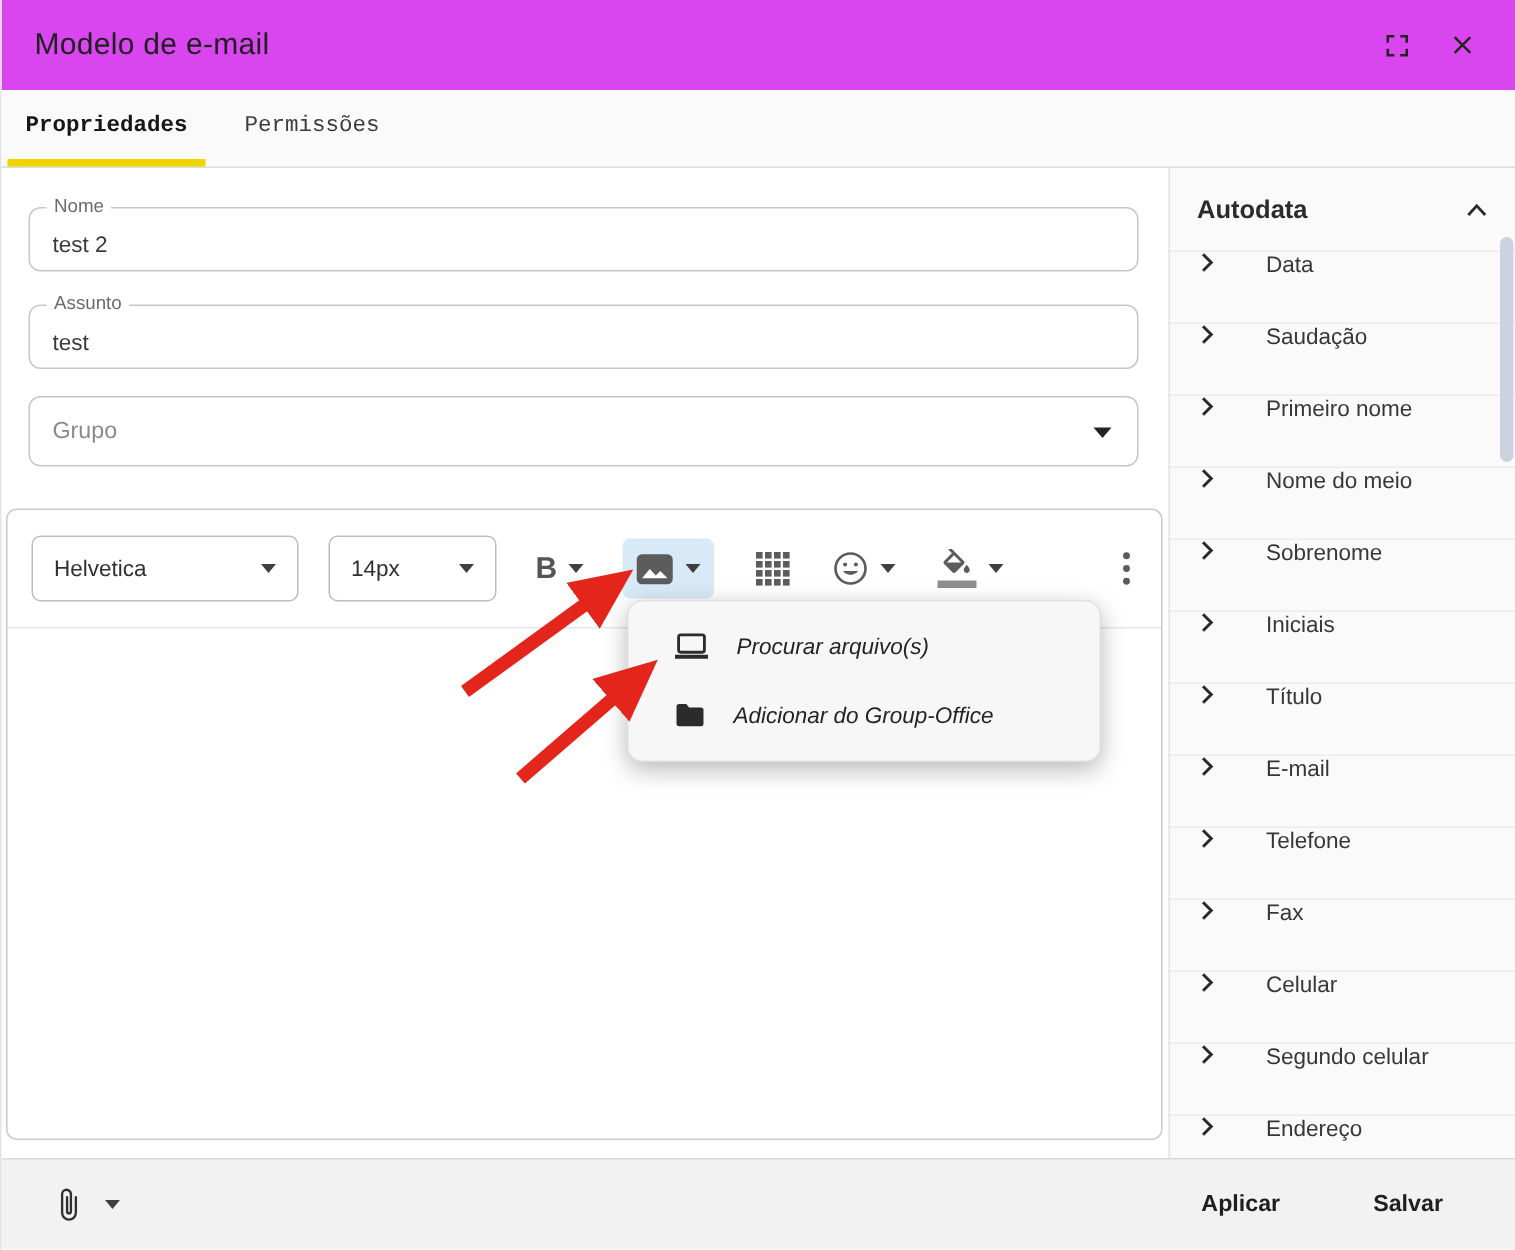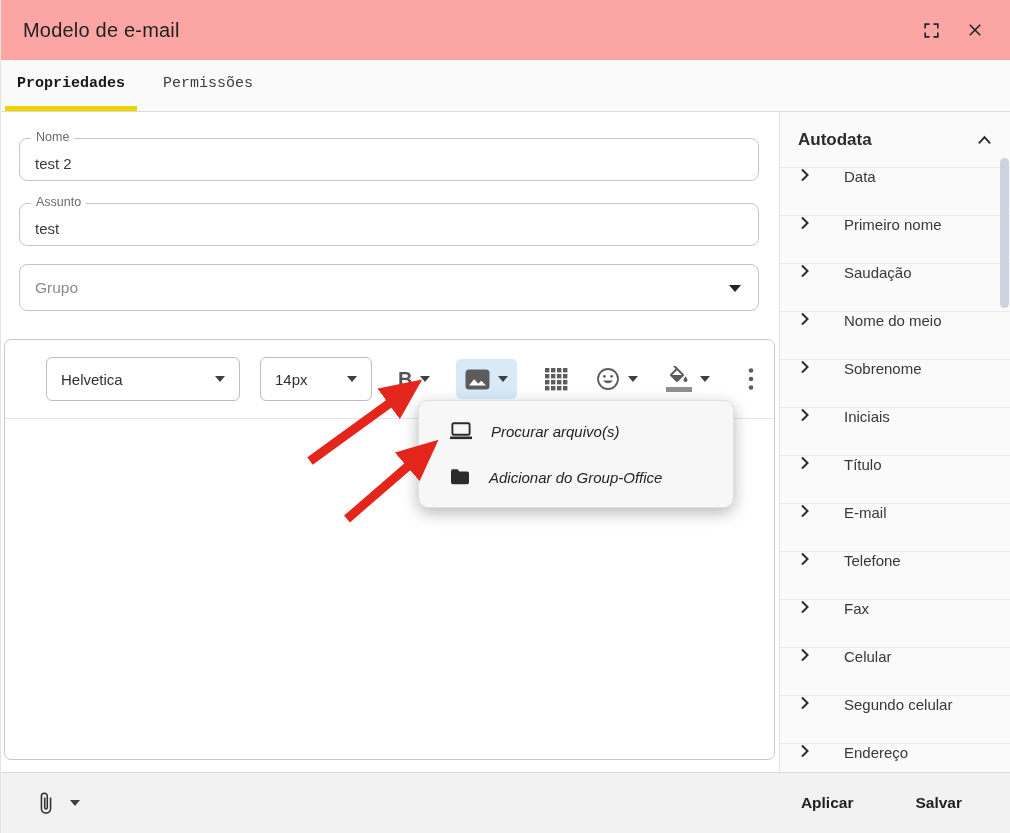--- a/index.html
+++ b/index.html
@@ -4,21 +4,21 @@
 <style>
   * { margin:0; padding:0; box-sizing:border-box; }
   html,body { width:1010px; height:833px; }
   body {
     position:relative; background:#ffffff; overflow:hidden;
     font-family:"Liberation Sans", sans-serif; color:#2e2e2e;
     border-left:1px solid #e3e3e3;
   }
   
   .dlg-header{ position:absolute; top:0; left:0; right:0; height:60px;
-    background:#fca5a5; display:flex; align-items:center; padding:0 22px; }
+    background:#d946ef; display:flex; align-items:center; padding:0 22px; }
   .dlg-title{ font-size:20px; color:#1f1f1f; letter-spacing:.2px; }
   .win-btns{ margin-left:auto; display:flex; align-items:center; gap:18px; }
   .win-btn{ width:26px; height:26px; display:flex; align-items:center; justify-content:center; cursor:pointer; }
   
   .tabbar{ position:absolute; top:60px; left:0; right:0; height:52px;
     background:#fafafa; border-bottom:1px solid #dcdcdc; display:flex; align-items:stretch; padding-left:4px; }
   .tab{ display:flex; align-items:center; padding:0 12px; font-size:15px; color:#3c3c3c;
     border-bottom:5px solid transparent; cursor:pointer;font-family:Liberation Mono, monospace; }
   .tab.active{ font-weight:700; color:#171717; border-bottom-color:#f0d400; }
   .tab + .tab{ margin-left:14px; }
@@ -42,21 +42,21 @@
   .caret{ width:0; height:0; border-left:5px solid transparent; border-right:5px solid transparent;
     border-top:6px solid #3f3f3f; display:inline-block; }
   .caret.big{ border-left-width:6px; border-right-width:6px; border-top-width:7px; border-top-color:#222; }
   
   .editor{ position:absolute; left:3px; top:227px; width:771px; height:421px;
     border:1px solid #c9c9c9; border-radius:7px; background:#fff; }
   .toolbar{ height:79px; border-bottom:1px solid #e6e6e6; display:flex; align-items:center; padding-left:16px; }
   .tb-select{ height:44px; border:1px solid #bdbdbd; border-radius:6px; background:#fff;
     display:flex; align-items:center; padding:0 14px; cursor:pointer; }
   .tb-select .val{ font-size:15px; color:#303030; }
-  #font-select{ width:194px;margin-left:25px; }
+  #font-select{ width:178px; }
   #size-select{ width:112px; margin-left:20px; }
   .tb-select .caret{ margin-left:auto; }
   .tb-group{ display:flex; align-items:center; gap:8px; cursor:pointer; }
   #bold-btn{ margin-left:26px; }
   #bold-btn .b{ font-size:20px; font-weight:700; color:#555; }
   #image-btn{ margin-left:26px; height:40px; padding:0 9px; border-radius:5px; background:#d8eaf8; }
   #table-btn{ margin-left:28px; }
   #emoji-btn{ margin-left:28px; }
   #fill-btn{ margin-left:28px; }
   .fill-stack{ display:flex; flex-direction:column; align-items:center; }
@@ -250,27 +250,27 @@
     <div class="auto-item">
       <svg width="10" height="14" viewBox="0 0 10 14">
           <path d="M2 1.5l5.5 5.5L2 12.5" fill="none" stroke="#2b2b2b" stroke-width="2"></path>
         </svg>
       <span class="lbl">Data</span>
     </div>
     <div class="auto-item">
       <svg width="10" height="14" viewBox="0 0 10 14">
           <path d="M2 1.5l5.5 5.5L2 12.5" fill="none" stroke="#2b2b2b" stroke-width="2"></path>
         </svg>
+      <span class="lbl">Saudação</span>
+    </div>
+    <div class="auto-item">
+      <svg width="10" height="14" viewBox="0 0 10 14">
+          <path d="M2 1.5l5.5 5.5L2 12.5" fill="none" stroke="#2b2b2b" stroke-width="2"></path>
+        </svg>
       <span class="lbl">Primeiro nome</span>
-    </div>
-    <div class="auto-item">
-      <svg width="10" height="14" viewBox="0 0 10 14">
-          <path d="M2 1.5l5.5 5.5L2 12.5" fill="none" stroke="#2b2b2b" stroke-width="2"></path>
-        </svg>
-      <span class="lbl">Saudação</span>
     </div>
     <div class="auto-item">
       <svg width="10" height="14" viewBox="0 0 10 14">
           <path d="M2 1.5l5.5 5.5L2 12.5" fill="none" stroke="#2b2b2b" stroke-width="2"></path>
         </svg>
       <span class="lbl">Nome do meio</span>
     </div>
     <div class="auto-item">
       <svg width="10" height="14" viewBox="0 0 10 14">
           <path d="M2 1.5l5.5 5.5L2 12.5" fill="none" stroke="#2b2b2b" stroke-width="2"></path>

